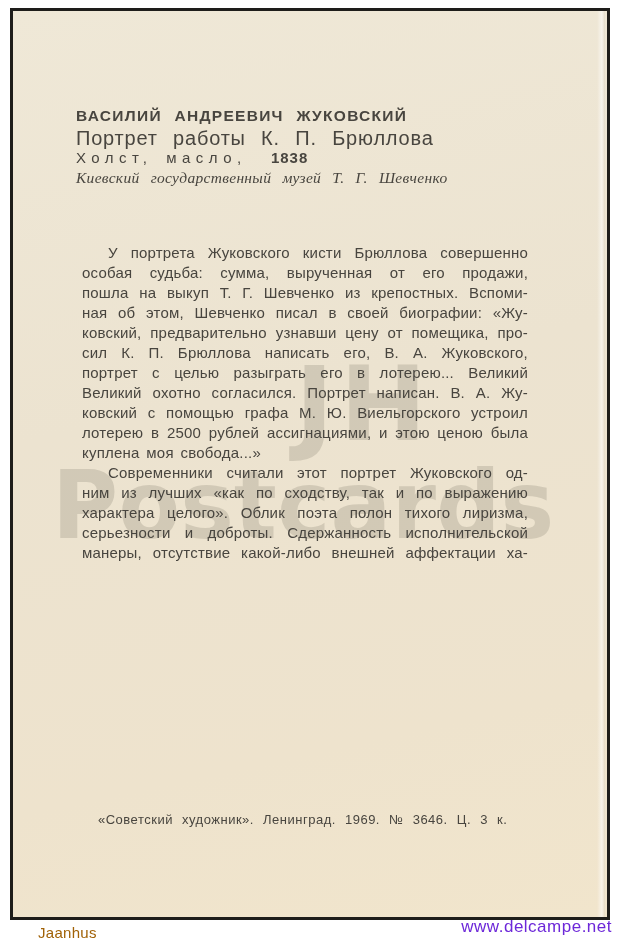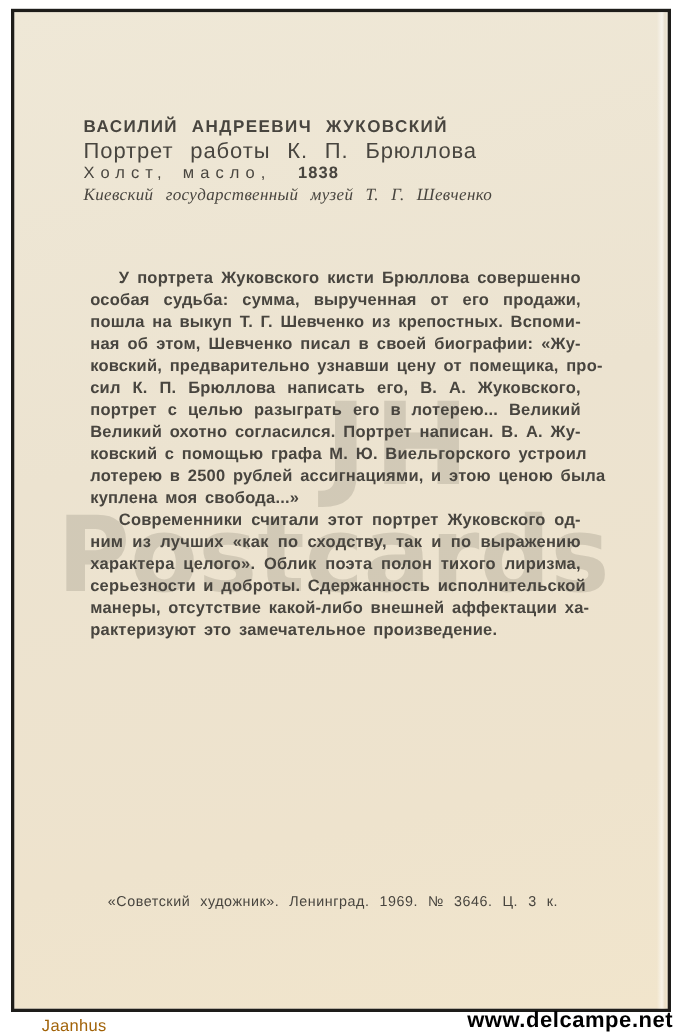--- a/index.html
+++ b/index.html
@@ -64,39 +64,38 @@
     font-size: 15.5px; line-height: 17px;
     letter-spacing: 0.3px; word-spacing: 7px;
   }
 
   .bodytext { position: absolute; left: 69px; top: 232px; width: 446px; }
   .bline {
     font-size: 15px; line-height: 20px;
     letter-spacing: 0.2px; word-spacing: 2.5px;
     text-align: justify; text-align-last: justify;
     white-space: nowrap; 
-    font-weight: bold;
   }
   .bline.first { text-indent: 26px; }
   .bline.last  { text-align-last: left; }
 
   .imprint {
     position: absolute; left: 85px; top: 801px;
     font-size: 13px; line-height: 16px;
     letter-spacing: 0.5px; word-spacing: 5px;
   }
 
   
   .footer-seller {
     position: absolute; left: 38px; top: 924px;
     font-size: 15px; color: #a16207; letter-spacing: 0.3px;
   }
   .footer-site {
     position: absolute; right: 8px; top: 917px;
-    font-size: 20px; font-weight: 700; color: #000000; letter-spacing: 0.5px;
+    font-size: 17px; font-weight: 400; color: #6d28d9; letter-spacing: 0.5px;
   }
 </style>
 </head>
 <body>
 
 <div class="card">
 
   <div class="edge-sheen"></div>
 
   <div class="wm wm-jh">JH</div>
@@ -122,20 +121,19 @@
     <div class="bline">портрет с целью разыграть его в лотерею... Великий</div>
     <div class="bline">Великий охотно согласился. Портрет написан. В. А. Жу-</div>
     <div class="bline">ковский с помощью графа М. Ю. Виельгорского устроил</div>
     <div class="bline">лотерею в 2500 рублей ассигнациями, и этою ценою была</div>
     <div class="bline last">куплена моя свобода...»</div>
     <div class="bline first">Современники считали этот портрет Жуковского од-</div>
     <div class="bline">ним из лучших «как по сходству, так и по выражению</div>
     <div class="bline">характера целого». Облик поэта полон тихого лиризма,</div>
     <div class="bline">серьезности и доброты. Сдержанность исполнительской</div>
     <div class="bline">манеры, отсутствие какой-либо внешней аффектации ха-</div>
-    <div class="bline last">рактеризуют это замечательное произведение.</div>
   </div>
 
   <div class="imprint ink">«Советский художник». Ленинград. 1969. № 3646. Ц. 3 к.</div>
 </div>
 
 <div class="footer-seller">Jaanhus</div>
 <div class="footer-site">www.delcampe.net</div>
 
 </body></html>

